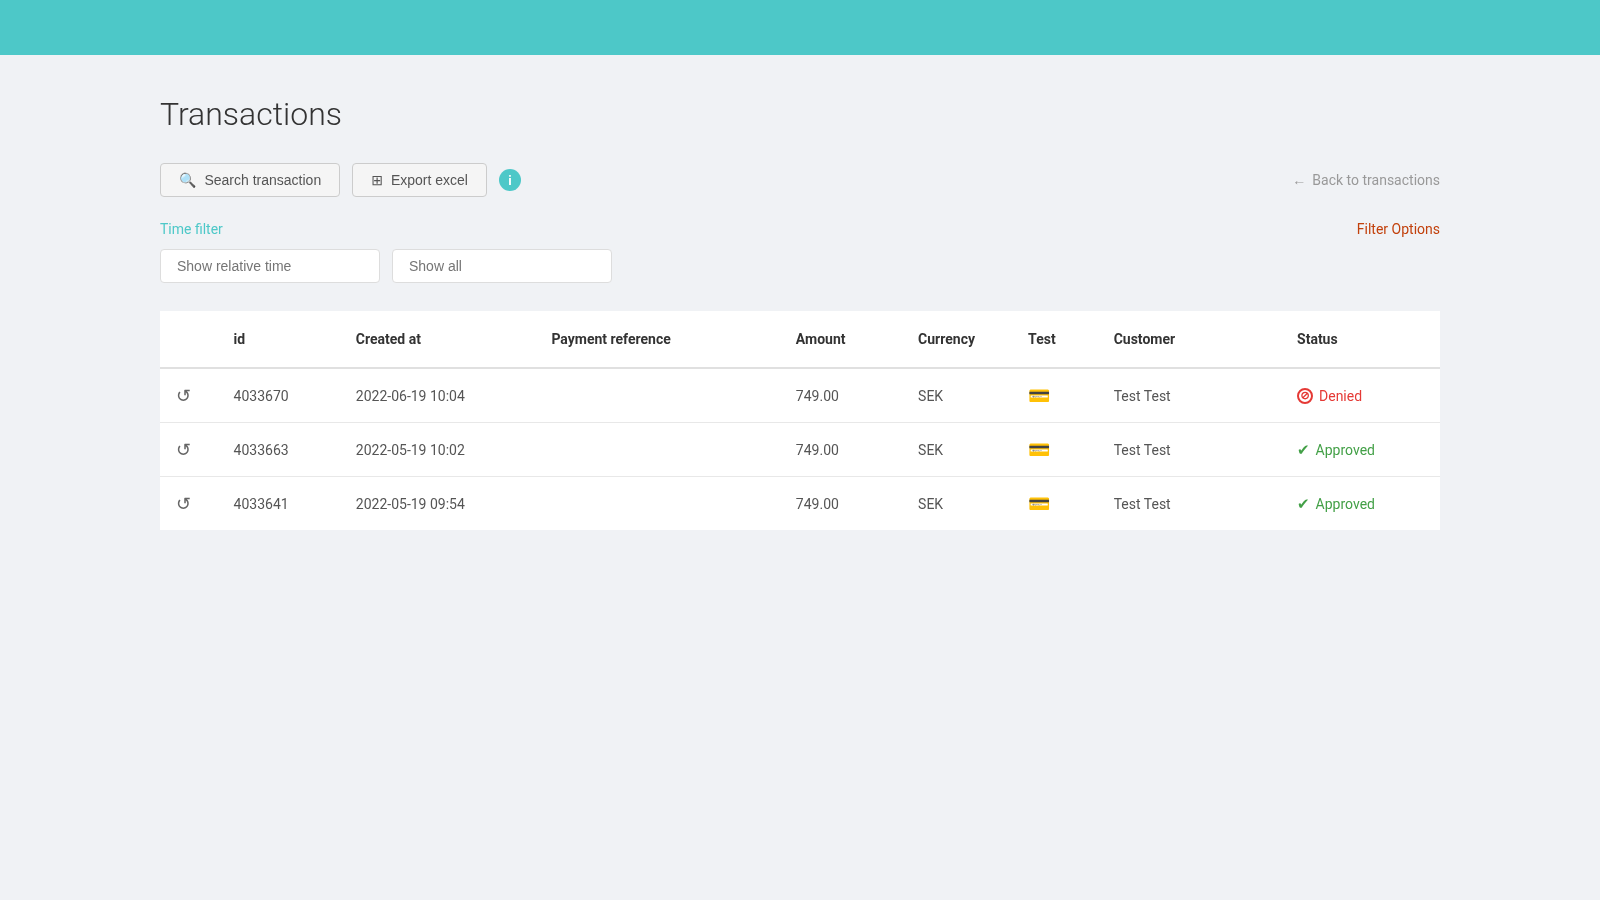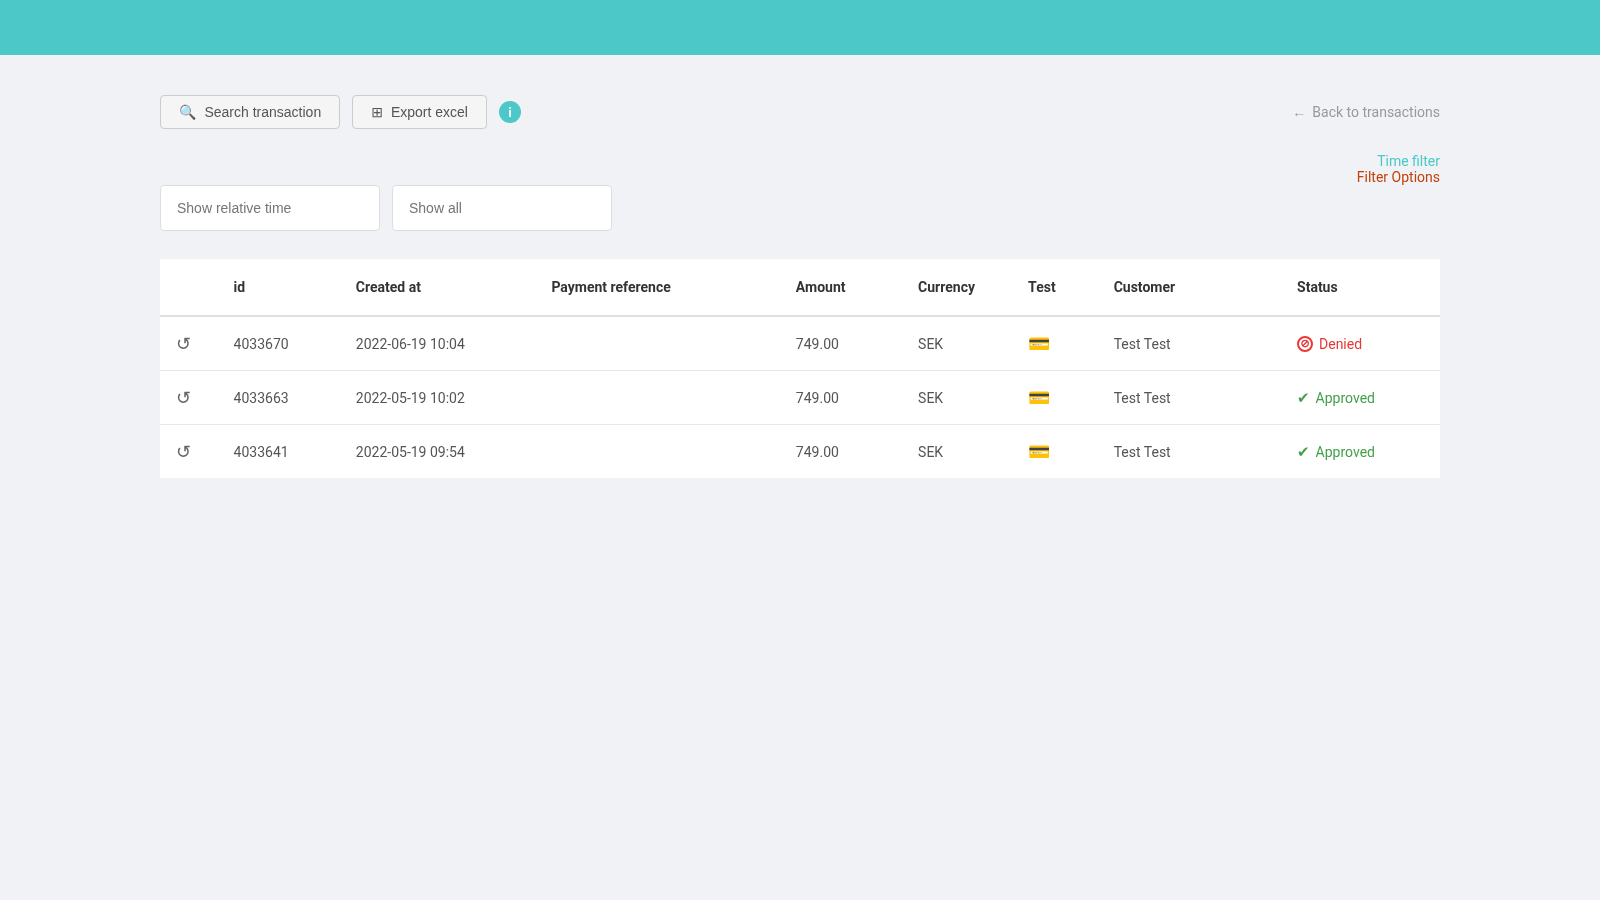--- a/index.html
+++ b/index.html
@@ -80,38 +80,38 @@
       font-size: 13px;
       font-weight: bold;
       cursor: pointer;
     }
     .filter-section {
       margin-bottom: 28px;
     }
     .filter-header {
       display: flex;
       justify-content: space-between;
-      align-items: flex-end;
-      flex-direction: column;
+      align-items: flex-start;
+      margin-bottom: 12px;
     }
     .time-filter-label {
       font-size: 14px;
       color: #4dc8c8;
     }
     .filter-options-link {
       font-size: 14px;
       color: #c2410c;
       cursor: pointer;
     }
     .filter-inputs {
       display: flex;
       gap: 12px;
     }
     .filter-input {
-      padding: 14px 16px;
+      padding: 8px 16px;
       border: 1px solid #ddd;
       border-radius: 4px;
       font-size: 14px;
       color: #555;
       background: white;
       width: 220px;
       cursor: pointer;
     }
     .transactions-table {
       width: 100%;
@@ -183,20 +183,21 @@
       font-size: 14px;
       color: #555;
     }
   </style>
 </head>
 <body>
 
 <div class="top-bar"></div>
 
 <div class="page-container">
+  <h1 class="page-title">Transactions</h1>
 
   <div class="toolbar">
     <button class="btn-search">
       <span>🔍</span>
       <span>Search transaction</span>
     </button>
     <button class="btn-export">
       <span class="excel-icon">⊞</span>
       <span>Export excel</span>
     </button>

